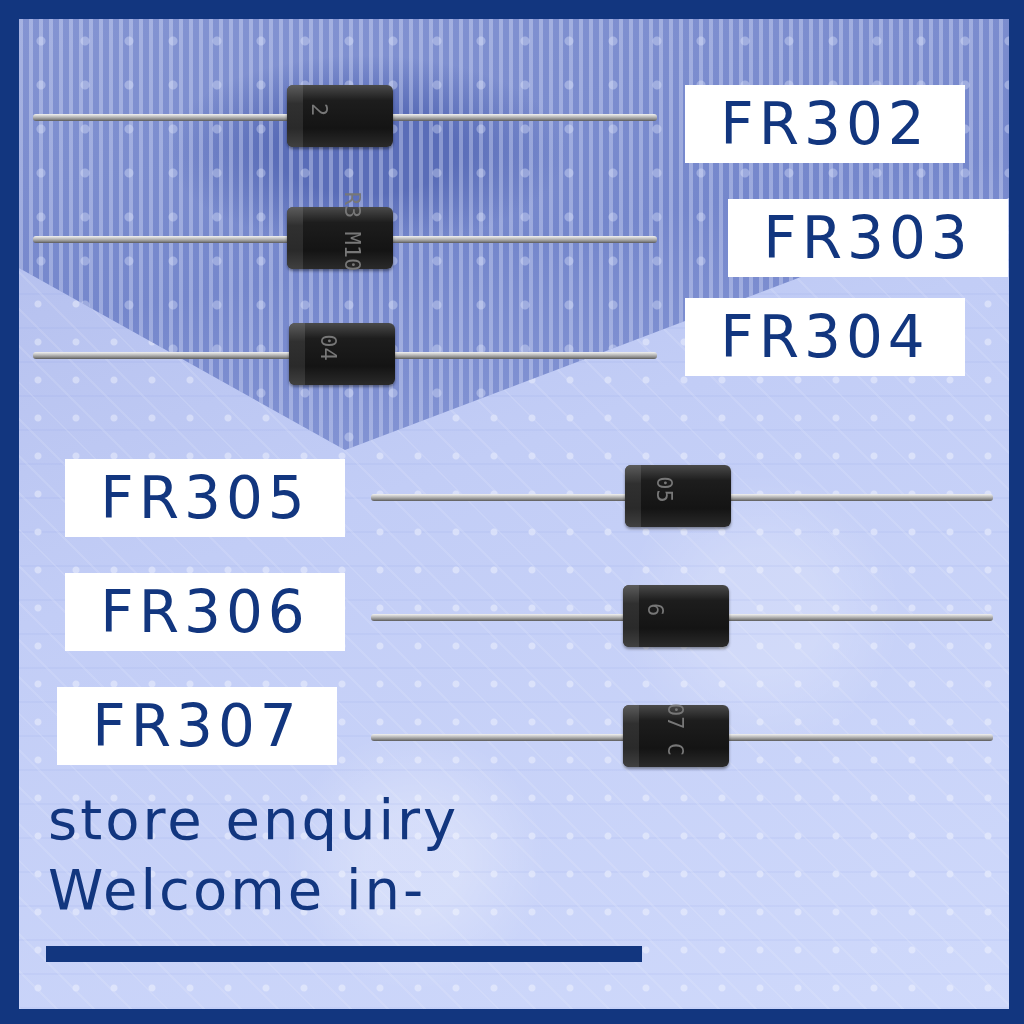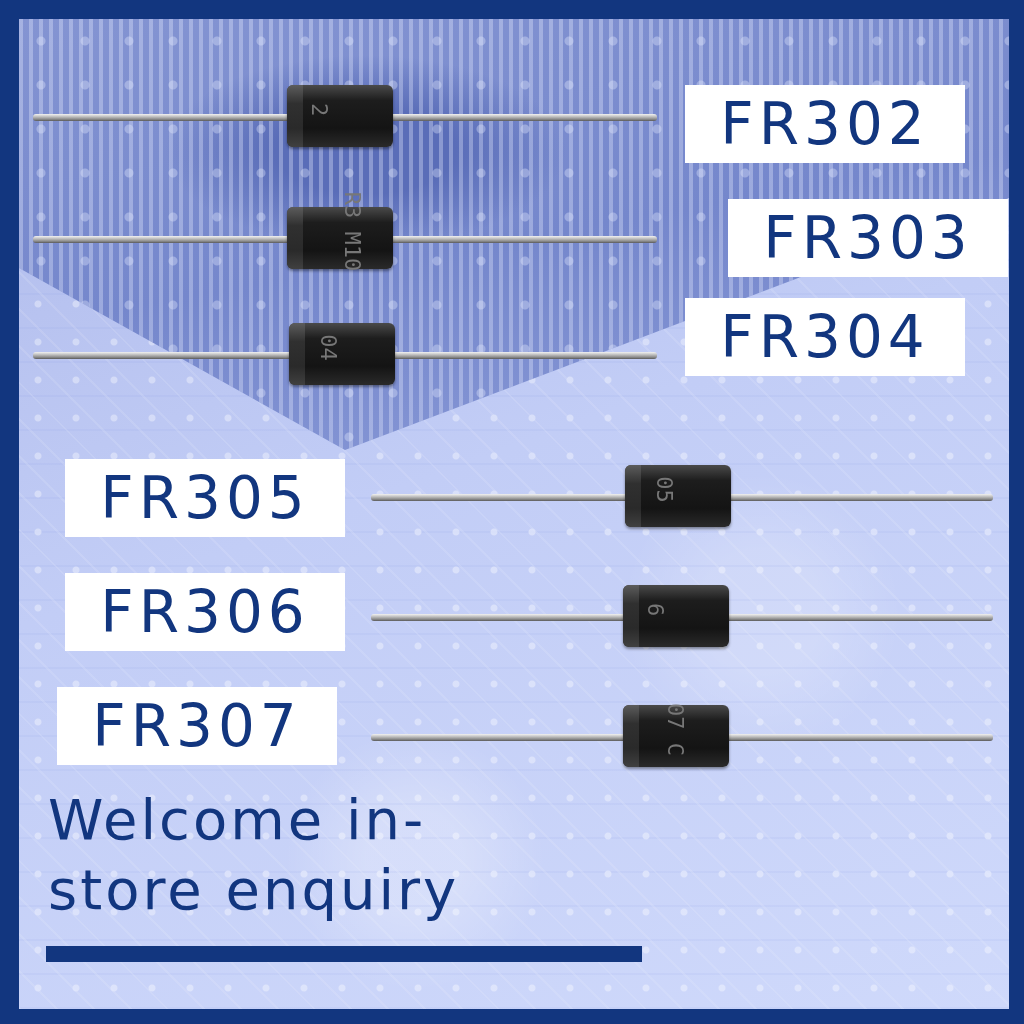--- a/index.html
+++ b/index.html
@@ -101,16 +101,16 @@
   <div class="diode" style="left:352px; top:686px; width:622px;">
     <div class="lead" style="left:0; width:622px;"></div>
     <div class="body" style="left:252px;">
       <div class="band"></div>
       <span class="marking">07 C</span>
     </div>
   </div>
 </div>
 
 <div class="welcome">
+  <div>store enquiry</div>
   <div>Welcome in-</div>
-  <div>store enquiry</div>
 </div>
 <div class="rule"></div>
 
 </body></html>

